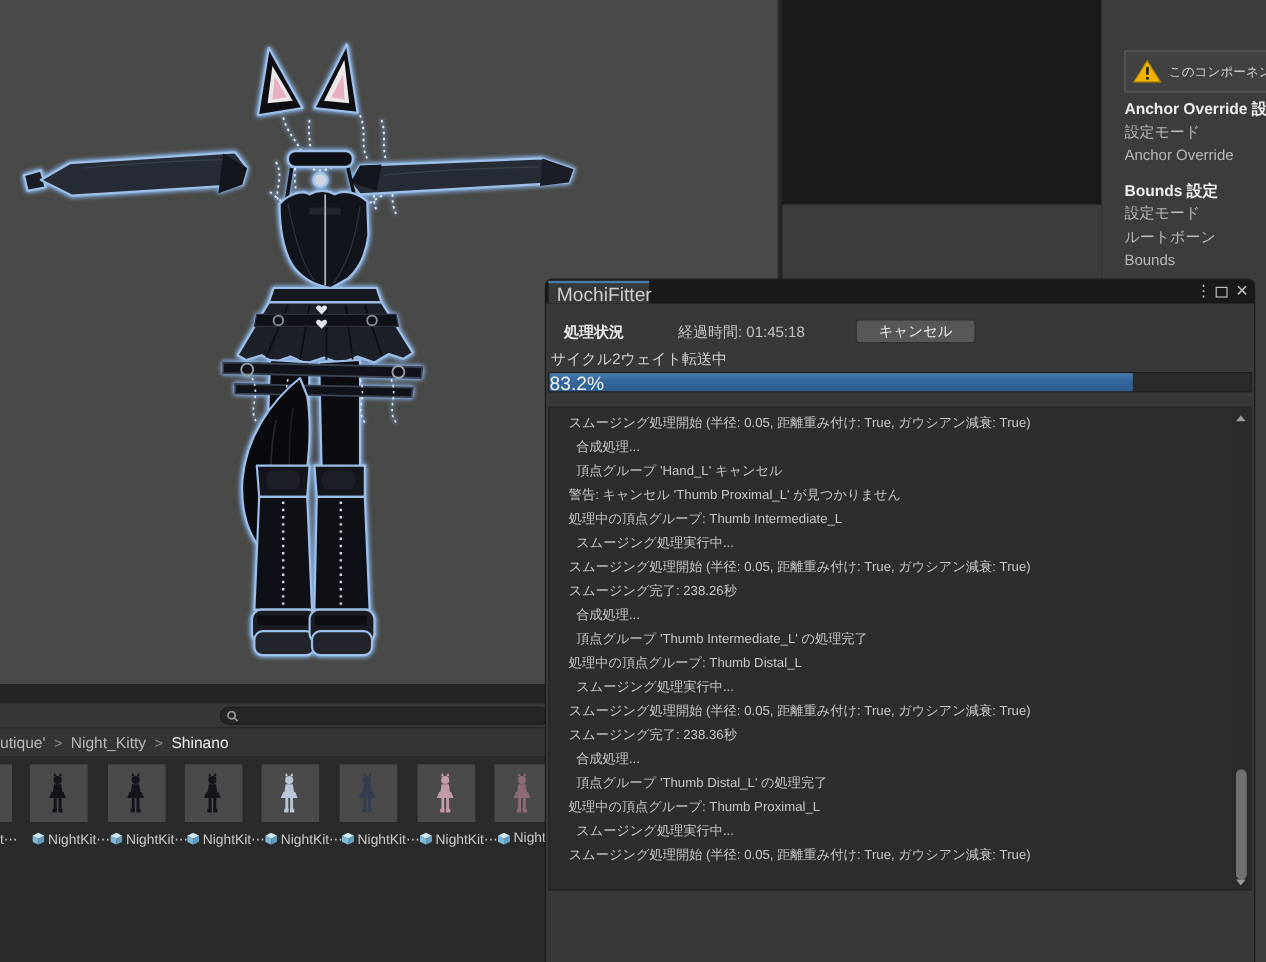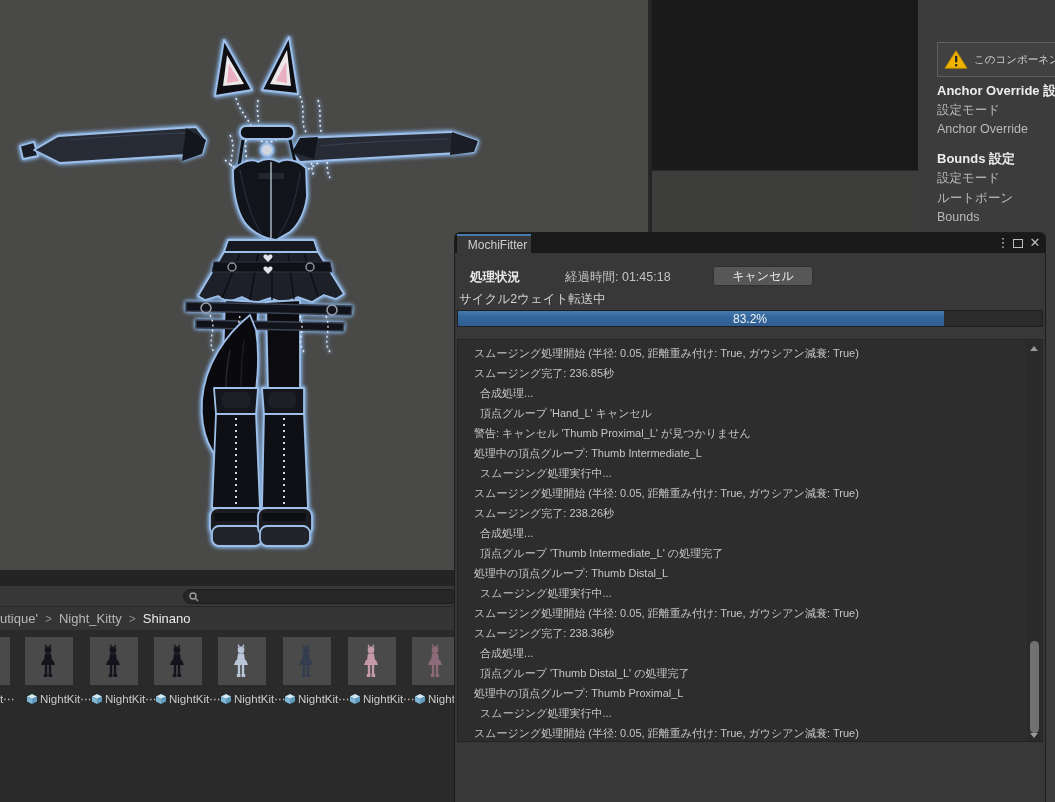--- a/index.html
+++ b/index.html
@@ -51,40 +51,40 @@
   .tile-label { position:absolute; top:122px; height:14px; display:flex; align-items:center;
     font-size:11.5px; color:#c9c9c9; white-space:nowrap; }
   .tile-label .cube { margin-right:3px; flex:0 0 auto; }
 
   
   #dialog { position:absolute; left:455px; top:233px; width:590px; height:569px;
     background:#383838; z-index:5; border-radius:5px 5px 0 0;
     box-shadow:0 0 0 1px #1c1c1c; }
   .titlebar { position:absolute; left:0; top:0; width:100%; height:20px;
     background:#191919; border-radius:5px 5px 0 0; }
-  .doc-tab { position:absolute; left:2px; top:1px; width:74px; height:19px;
+  .doc-tab { position:absolute; left:2px; top:1px; width:84px; height:19px;
     background:#383838; border-top:2px solid #4a7aaa; color:#cdcdcd;
-    font-size:12px; padding:2px 0 0 7px;text-align:center; }
+    font-size:16px; padding:2px 0 0 7px;text-align:center; }
   .win-ctrl { position:absolute; top:2px; color:#bdbdbd; font-size:13px; line-height:16px;
     text-align:center; width:14px; height:16px; cursor:default;}
   .maxbox { position:absolute; top:6px; width:10px; height:9px; border:1.5px solid #bdbdbd; }
 
   .lbl-status { position:absolute; left:15px; top:36px; font-size:12.5px; font-weight:bold; color:#e8e8e8; }
   .lbl-elapsed { position:absolute; left:110px; top:36px; font-size:12.5px; color:#c4c4c4; }
   .btn-cancel { position:absolute; left:258px; top:33px; width:100px; height:20px;
     background:#575757; border:1px solid #303030; border-radius:3px; color:#eaeaea;
     font-size:12px; font-family:inherit; text-align:center; line-height:18px; }
   .lbl-task { position:absolute; left:4px; top:58px; font-size:12.5px; color:#d2d2d2; }
 
   .progress { position:absolute; left:2px; top:77px; width:586px; height:17px;
     background:#2b2b2b; border:1px solid #1f1f1f; }
   .progress-fill { position:absolute; left:0; top:0; height:100%;
     background:linear-gradient(#477cb0,#34679d 40%,#2f5d90); }
-  .progress-label { position:absolute; left:0; top:1px; width:100%; text-align:center;
-    font-size:12px; color:#f0f0f0; }
+  .progress-label { position:absolute; left:0; top:1px; width:100%; 
+    font-size:16px; color:#f0f0f0; }
 
   .logbox { position:absolute; left:2px; top:106px; width:586px; height:403px;
     background:#2d2d2d; border:1px solid #232323; overflow:hidden; }
   .log-line { height:20px; line-height:20px; font-size:11px; color:#c6c6c6;
     padding-left:16px; white-space:pre; overflow:hidden; }
   .log-line:first-child { margin-top:3px; }
   .vscroll { position:absolute; right:1px; top:1px; width:14px; height:401px; background:#2a2a2a; }
   .arrow-up { position:absolute; left:3px; top:5px; width:0; height:0;
     border-left:4px solid transparent; border-right:4px solid transparent;
     border-bottom:5px solid #9a9a9a; }
@@ -382,21 +382,20 @@
     <button class="btn-cancel">キャンセル</button>
     <div class="lbl-task">サイクル2ウェイト転送中</div>
 
     <div class="progress">
       <div class="progress-fill" style="width:83.2%"></div>
       <div class="progress-label">83.2%</div>
     </div>
 
     <div class="logbox">
       <div class="log-line">スムージング処理開始 (半径: 0.05, 距離重み付け: True, ガウシアン減衰: True)</div>
-      <div class="log-line">スムージング完了: 236.85秒</div>
       <div class="log-line">  合成処理...</div>
       <div class="log-line">  頂点グループ 'Hand_L' キャンセル</div>
       <div class="log-line">警告: キャンセル 'Thumb Proximal_L' が見つかりません</div>
       <div class="log-line">処理中の頂点グループ: Thumb Intermediate_L</div>
       <div class="log-line">  スムージング処理実行中...</div>
       <div class="log-line">スムージング処理開始 (半径: 0.05, 距離重み付け: True, ガウシアン減衰: True)</div>
       <div class="log-line">スムージング完了: 238.26秒</div>
       <div class="log-line">  合成処理...</div>
       <div class="log-line">  頂点グループ 'Thumb Intermediate_L' の処理完了</div>
       <div class="log-line">処理中の頂点グループ: Thumb Distal_L</div>

